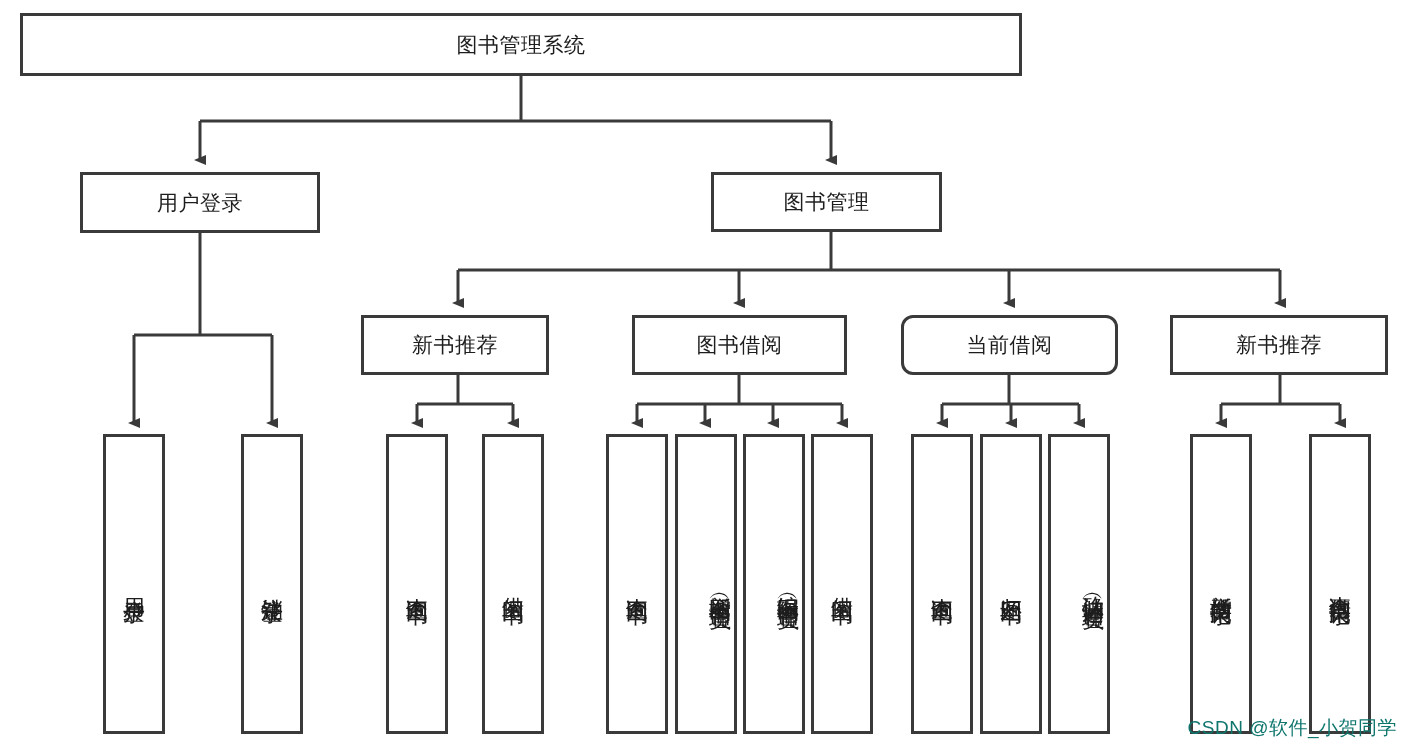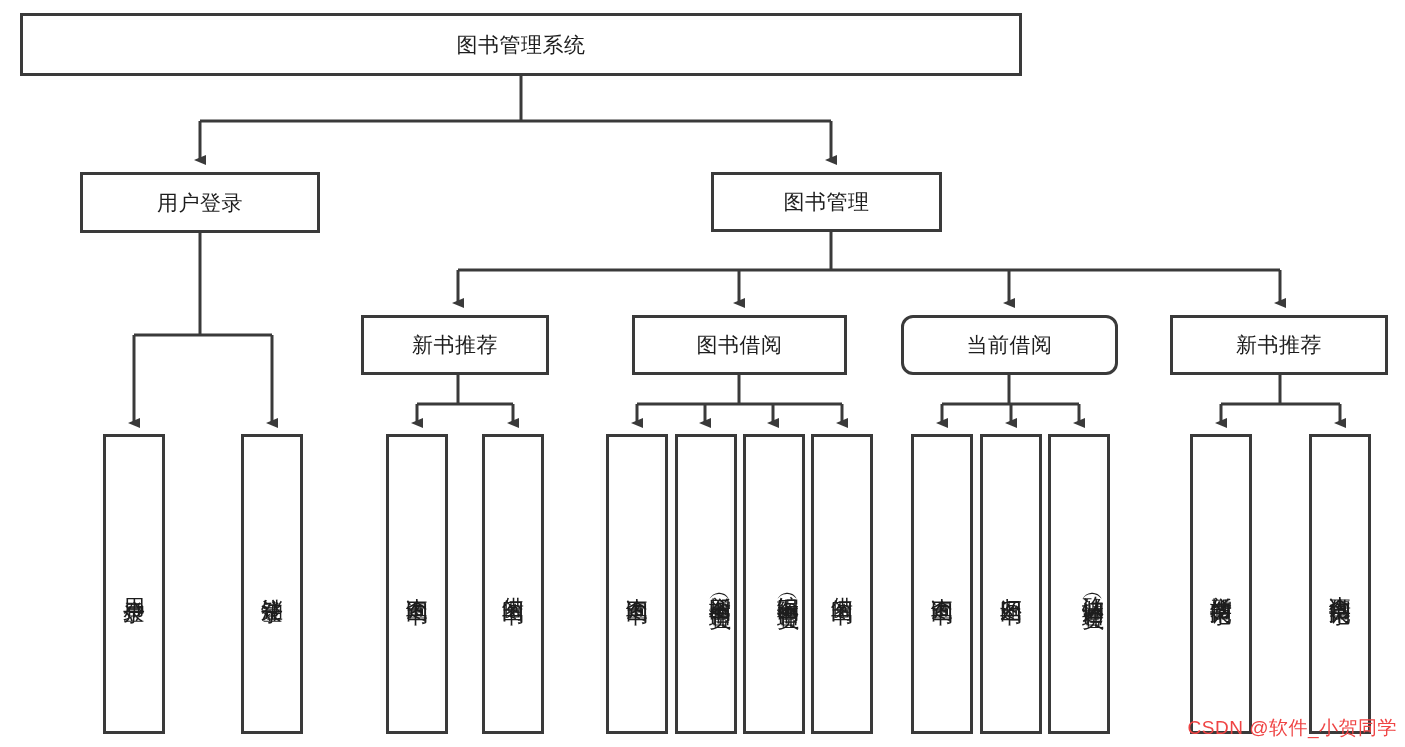--- a/index.html
+++ b/index.html
@@ -56,21 +56,21 @@
     top: 0;
     width: 1405px;
     height: 747px;
     pointer-events: none;
   }
   .watermark {
     position: absolute;
     right: 8px;
     bottom: 6px;
     font-size: 19px;
-    color: #ef4444;
+    color: #0f766e;
     white-space: nowrap;
     letter-spacing: 0.5px;
     margin-top: 17px;
   }
 </style>
 </head>
 <body>
 
 <div id="canvas">
 

